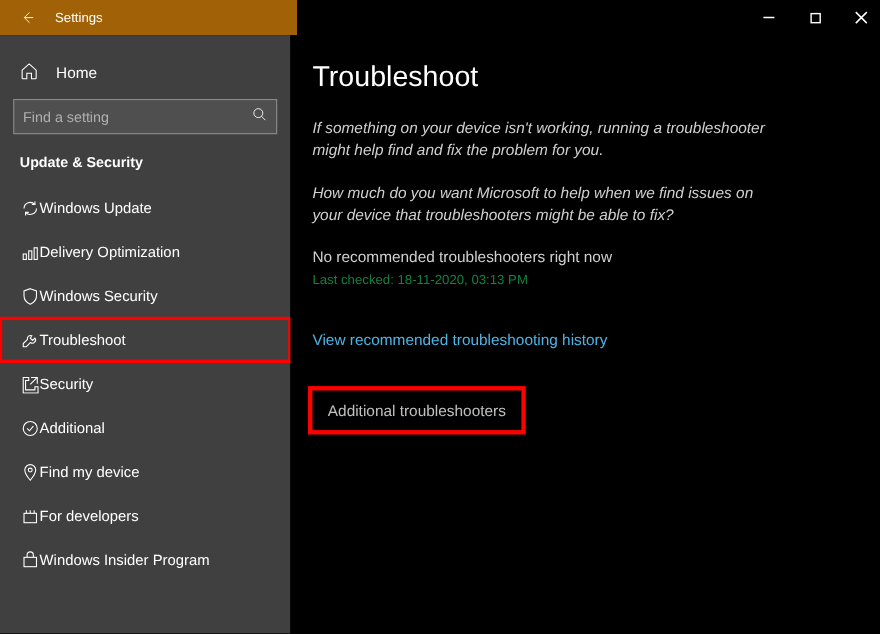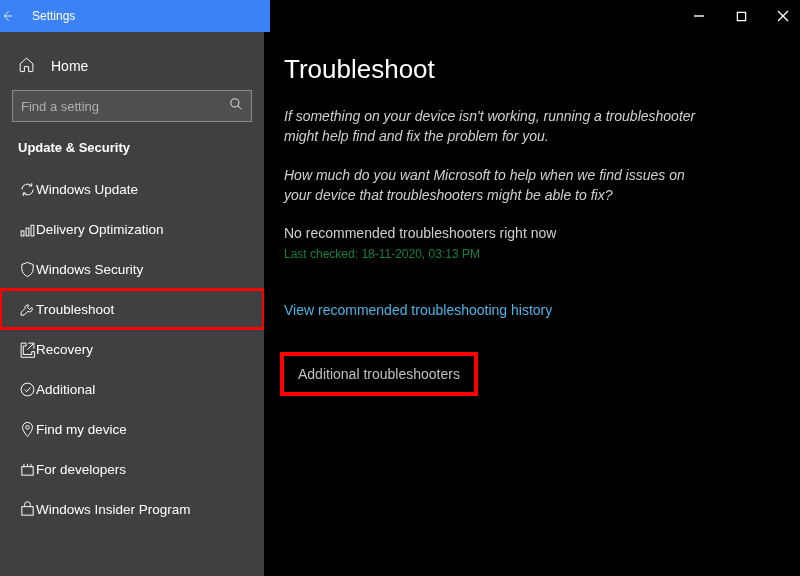--- a/index.html
+++ b/index.html
@@ -14,24 +14,25 @@
   flex-direction: column;
 }
 .titlebar {
   height: 32px;
   display: flex;
   align-items: center;
   background: #000;
 }
 .titlebar-left {
   width: 270px;
-  background: #3b82f6;
+  background: #a16207;
   height: 32px;
   display: flex;
   align-items: center;
+  padding-left: 18px;
   gap: 18px;
 }
 .titlebar-left span.title {
   font-size: 12px;
   color: #fff;
 }
 .titlebar-right {
   flex: 1;
   display: flex;
   justify-content: flex-end;
@@ -220,21 +221,21 @@
         <span>Troubleshoot</span>
       </li>
       <li class="nav-item">
         <span class="icon-slot">
           <svg width="17" height="17" viewBox="0 0 24 24">
               <path d="M3 3h7v4H6v12h12v-4h4v8H3z"></path>
               <path d="M13 3h8v8"></path>
               <path d="M21 3l-9 9"></path>
             </svg>
         </span>
-        <span>Recovery</span>
+        <span>Security</span>
       </li>
       <li class="nav-item">
         <span class="icon-slot">
           <svg width="17" height="17" viewBox="0 0 24 24">
               <circle cx="12" cy="12" r="9"></circle>
               <path d="M8 12l3 3 5-6"></path>
             </svg>
         </span>
         <span>Additional</span>
       </li>

